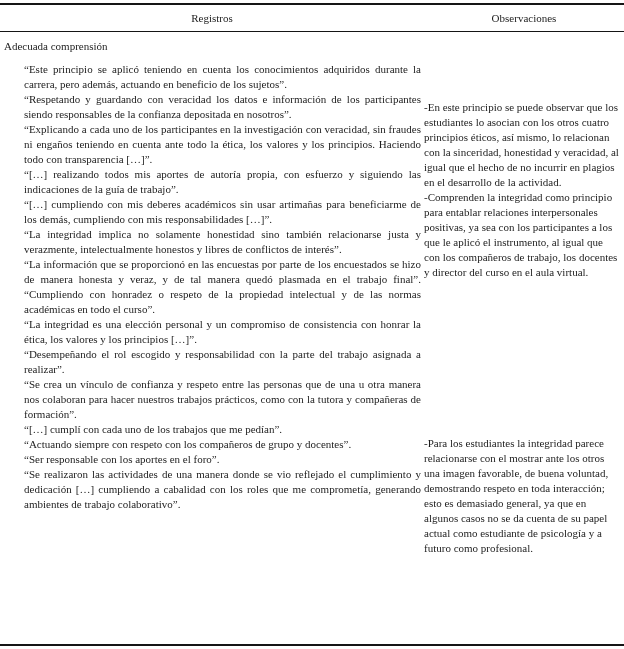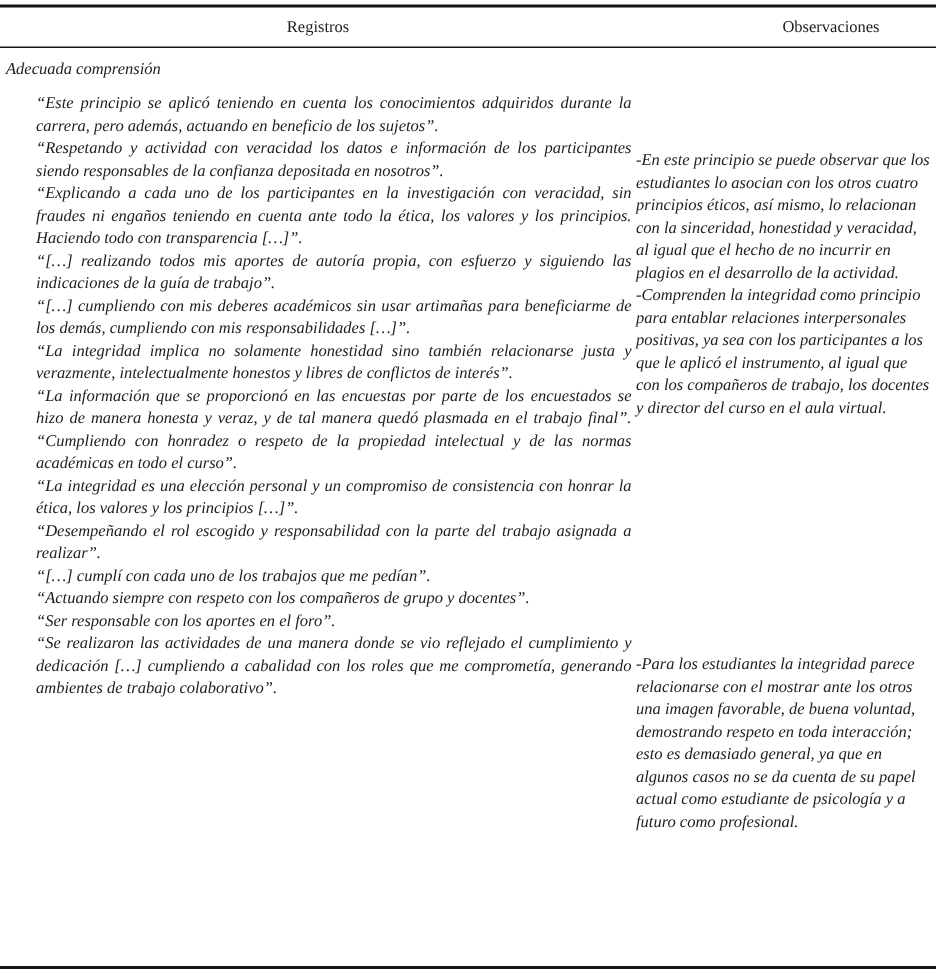--- a/index.html
+++ b/index.html
@@ -32,29 +32,27 @@
     border-top: 1px solid #151515;
   }
   .rule-bottom {
     border-top: 2px solid #151515;
   }
   .header-row {
     display: grid;
     grid-template-columns: 424px 200px;
     align-items: center;
     height: 26px;
-    gap: 30px;
   }
   .hcell {
     text-align: center;
   }
   .section {
     display: grid;
     grid-template-columns: 424px 200px;
-    font-style: italic;
   }
   .section.grow {
     flex: 1 1 auto;
   }
   .section-title {
     font-weight: normal;
     font-size: 11px;
     margin: 7px 0 8px 4px;
   }
   .quotes p {
@@ -89,41 +87,42 @@
     <div class="hcell">Observaciones</div>
   </div>
 
   <div class="rule-mid"></div>
 
   <div class="section">
     <div class="left-cell">
       <div class="section-title">Adecuada comprensión</div>
       <div class="quotes">
         <p>“Este principio se aplicó teniendo en cuenta los conocimientos adquiridos durante la carrera, pero además, actuando en beneficio de los sujetos”.</p>
-        <p>“Respetando y actividad con veracidad los datos e información de los participantes siendo responsables de la confianza depositada en nosotros”.</p>
+        <p>“Respetando y guardando con veracidad los datos e información de los participantes siendo responsables de la confianza depositada en nosotros”.</p>
         <p>“Explicando a cada uno de los participantes en la investigación con veracidad, sin fraudes ni engaños teniendo en cuenta ante todo la ética, los valores y los principios. Haciendo todo con transparencia […]”.</p>
         <p>“[…] realizando todos mis aportes de autoría propia, con esfuerzo y siguiendo las indicaciones de la guía de trabajo”.</p>
         <p>“[…] cumpliendo con mis deberes académicos sin usar artimañas para beneficiarme de los demás, cumpliendo con mis responsabilidades […]”.</p>
         <p>“La integridad implica no solamente honestidad sino también relacionarse justa y verazmente, intelectualmente honestos y libres de conflictos de interés”.</p>
         <p>“La información que se proporcionó en las encuestas por parte de los encuestados se hizo de manera honesta y veraz, y de tal manera quedó plasmada en el trabajo final”. “Cumpliendo con honradez o respeto de la propiedad intelectual y de las normas académicas en todo el curso”.</p>
         <p>“La integridad es una elección personal y un compromiso de consistencia con honrar la ética, los valores y los principios […]”.</p>
       </div>
     </div>
     <div class="right-cell">
       <div class="obs">
         <p>-En este principio se puede observar que los estudiantes lo asocian con los otros cuatro principios éticos, así mismo, lo relacionan con la sinceridad, honestidad y veracidad, al igual que el hecho de no incurrir en plagios en el desarrollo de la actividad.</p>
         <p>-Comprenden la integridad como principio para entablar relaciones interpersonales positivas, ya sea con los participantes a los que le aplicó el instrumento, al igual que con los compañeros de trabajo, los docentes y director del curso en el aula virtual.</p>
       </div>
     </div>
   </div>
 
   <div class="section grow">
     <div class="left-cell">
       <div class="quotes">
         <p>“Desempeñando el rol escogido y responsabilidad con la parte del trabajo asignada a realizar”.</p>
+        <p>“Se crea un vínculo de confianza y respeto entre las personas que de una u otra manera nos colaboran para hacer nuestros trabajos prácticos, como con la tutora y compañeras de formación”.</p>
         <p>“[…] cumplí con cada uno de los trabajos que me pedían”.</p>
         <p>“Actuando siempre con respeto con los compañeros de grupo y docentes”.</p>
         <p>“Ser responsable con los aportes en el foro”.</p>
         <p>“Se realizaron las actividades de una manera donde se vio reflejado el cumplimiento y dedicación […] cumpliendo a cabalidad con los roles que me comprometía, generando ambientes de trabajo colaborativo”.</p>
       </div>
     </div>
     <div class="right-cell">
       <div class="obs">
         <p>-Para los estudiantes la integridad parece relacionarse con el mostrar ante los otros una imagen favorable, de buena voluntad, demostrando respeto en toda interacción; esto es demasiado general, ya que en algunos casos no se da cuenta de su papel actual como estudiante de psicología y a futuro como profesional.</p>
       </div>

